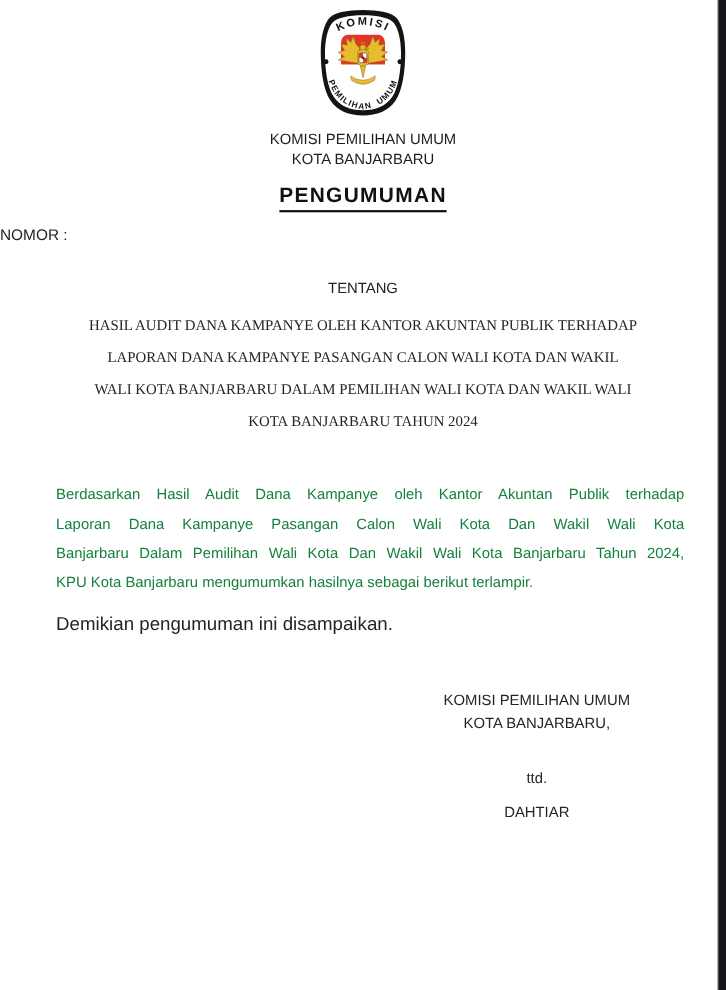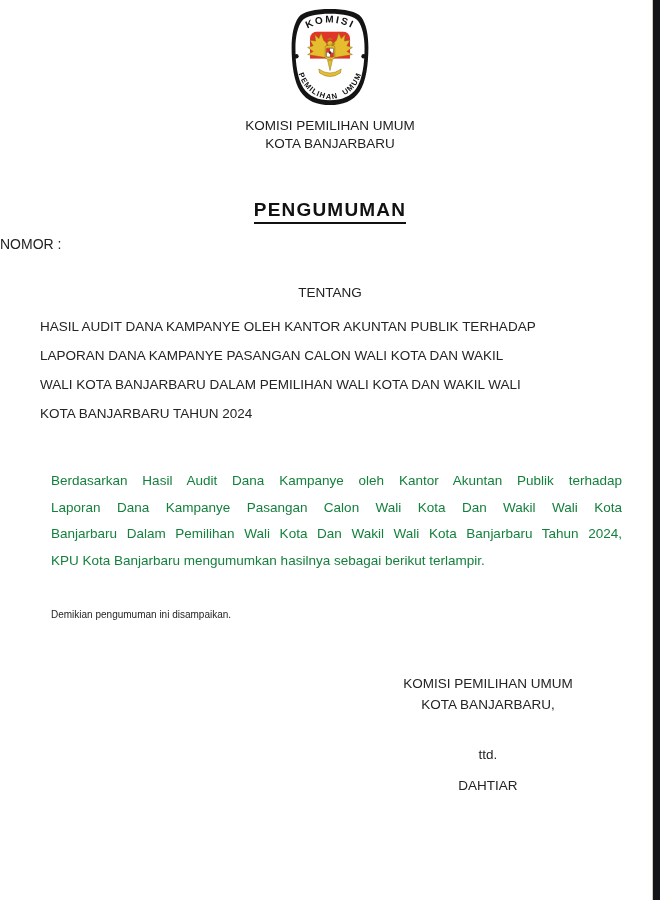--- a/index.html
+++ b/index.html
@@ -24,21 +24,21 @@
   .logo-wrap svg { display: inline-block; }
 
   .org-name {
     margin-top: 7px;
     text-align: center;
     font-size: 13.5px;
     line-height: 18px;
     color: #1d1d1d;
   }
 
-  .heading-row { margin-top: 46px; text-align: center; }
+  .heading-row { margin-top: 14px; text-align: center; }
   .heading {
     display: inline-block;
     font-size: 19px;
     font-weight: bold;
     letter-spacing: 1.2px;
     color: #111;
     border-bottom: 2.5px solid #111;
     padding-bottom: 2px;
     line-height: 21px;
   }
@@ -52,35 +52,37 @@
     flex-direction: column;
   }
   .tentang {
     margin-top: 31px;
     text-align: center;
     font-size: 13.5px;
     line-height: 18px;
   }
   .subject {
     margin: 10px 40px 0 40px;
+    text-align: center;
     font-size: 13.5px;
     line-height: 29px;
     color: #242424;
+    font-family: Liberation Serif, serif;
   }
   .body-par {
     margin: 40px 38px 0 51px;
     font-size: 13.5px;
     line-height: 26.5px;
     color: #15803d;
   }
   .jline { text-align: justify; text-align-last: justify; }
   .jline-last { text-align: left; }
   .demikian {
-    margin: 28px 38px 0 51px;
-    font-size: 10px;
+    margin: 12px 38px 0 51px;
+    font-size: 17px;
     line-height: 26.5px;
     color: #242424;
   }
   .sig-block {
     margin: 44px 64px 0 auto;
     width: 216px;
     text-align: center;
     font-size: 13.5px;
     line-height: 21px;
     color: #242424;

